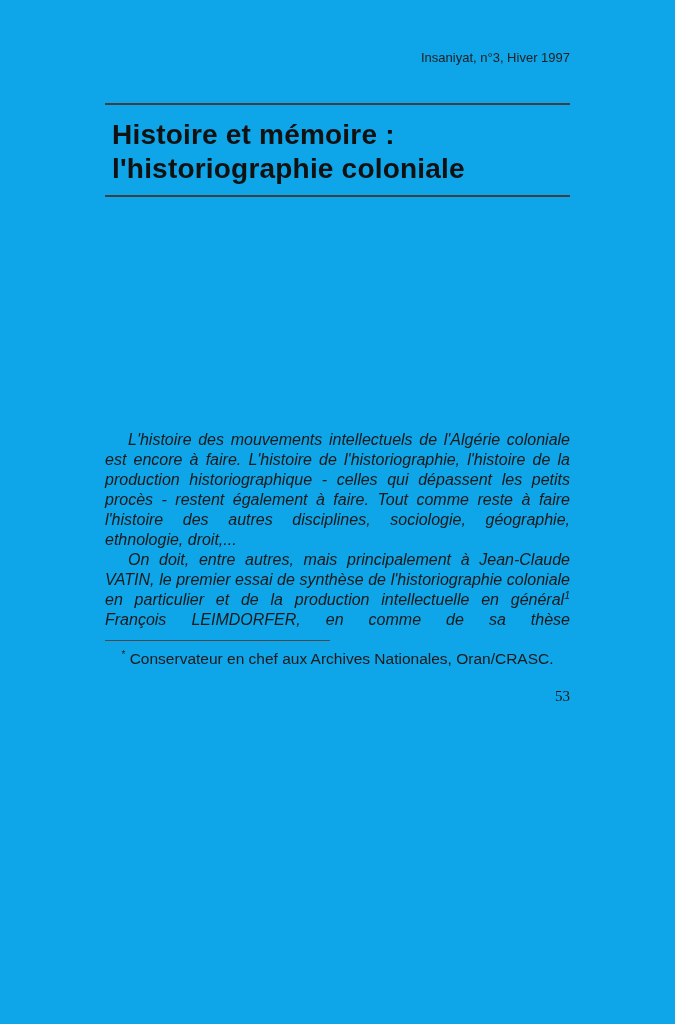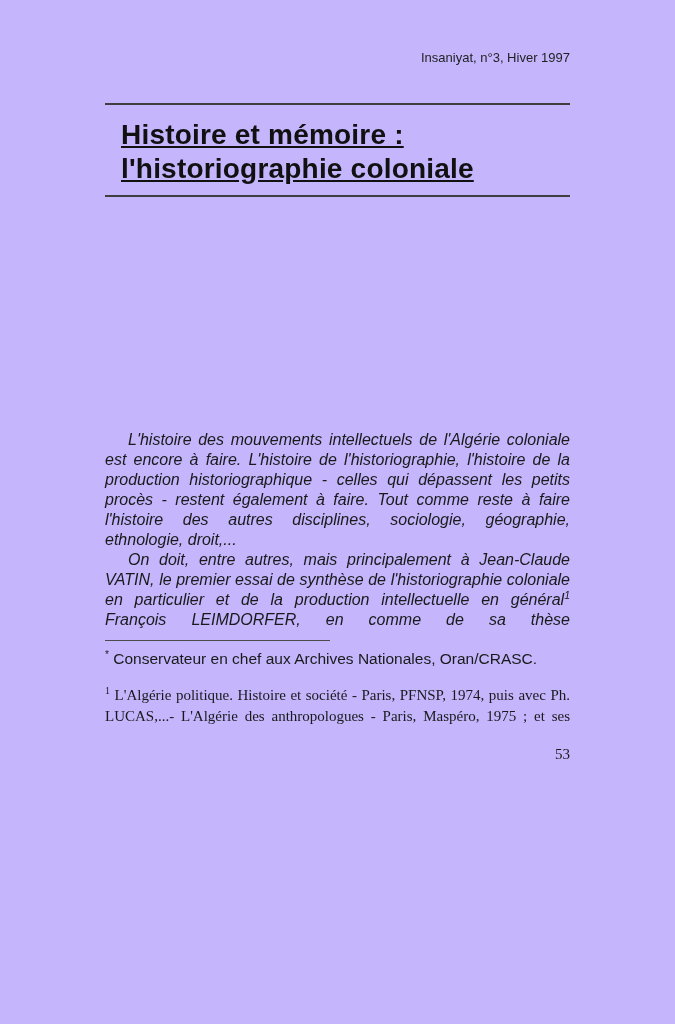--- a/index.html
+++ b/index.html
@@ -4,21 +4,21 @@
 <style>
   html, body {
     margin: 0;
     padding: 0;
     background: #ffffff;
   }
   .page {
     position: relative;
     width: 675px;
     height: 1024px;
-    background: #c4b5fd;
+    background: #0ea5e9;
     overflow: hidden;
     color: #1a1a1a;
     font-family: "Liberation Sans", "DejaVu Sans", sans-serif;
   }
   .content {
     margin: 0 105px;
     width: 465px;
   }
   .running-header {
     margin-top: 50px;
@@ -28,28 +28,27 @@
     color: #1f1f1f;
   }
   .rule {
     border: none;
     border-top: 2px solid #3f3f3f;
     margin: 0;
     width: 100%;
   }
   .top-rule   { margin-top: 38px; }
   .article-title {
-    margin: 13px 0 0 16px;
+    margin: 13px 0 0 7px;
     font-size: 28px;
     line-height: 34px;
     font-weight: bold;
     letter-spacing: 0.2px;
     white-space: pre-line;
     color: #111111;
-    text-decoration: underline;
   }
   .author-line {
     margin-top: 188px;
     font-size: 17px;
     line-height: 20px;
     font-weight: bold;
     text-align: right;
     color: #111111;
   }
   .author-line sup {
@@ -83,20 +82,21 @@
     border: none;
     border-top: 1.5px solid #4a4a4a;
     margin: 10px 0 0 0;
     width: 225px;
   }
   .footnote-asterisk {
     margin: 8px 0 16px 0;
     font-size: 15.5px;
     line-height: 20px;
     color: #1a1a1a;
+    text-align: center;
   }
   .footnote-asterisk sup {
     font-size: 10px;
     vertical-align: 6px;
     line-height: 0;
   }
   .footnote-one {
     margin: 2px 0 0 0;
     font-family: "Liberation Serif", "DejaVu Serif", serif;
     font-size: 15px;
@@ -137,19 +137,18 @@
 
     <div class="body-text">
       <p>L'histoire des mouvements intellectuels de l'Algérie coloniale est encore à faire. L'histoire de l'historiographie, l'histoire de la production historiographique - celles qui dépassent les petits procès - restent également à faire. Tout comme reste à faire l'histoire des autres disciplines, sociologie, géographie, ethnologie, droit,...</p>
       <p class="continues"><span>On doit, entre autres, mais principalement à Jean-Claude VATIN, le premier essai de synthèse de l'historiographie coloniale en particulier et de la production intellectuelle en général</span><sup>1</sup><span> François LEIMDORFER, en comme de sa thèse</span></p>
     </div>
 
     <hr class="footnote-rule">
 
     <div class="footnotes">
       <p class="footnote-asterisk"><sup>*</sup><span> Conservateur en chef aux Archives Nationales, Oran/CRASC.</span></p>
-      <p class="footnote-one"><sup>1</sup><span> L'Algérie politique. Histoire et société - Paris, PFNSP, 1974, puis avec Ph. LUCAS,...- L'Algérie des anthropologues - Paris, Maspéro, 1975 ; et ses</span></p>
     </div>
 
     <div class="page-number">53</div>
 
   </div>
 </div>
 
 </body></html>

